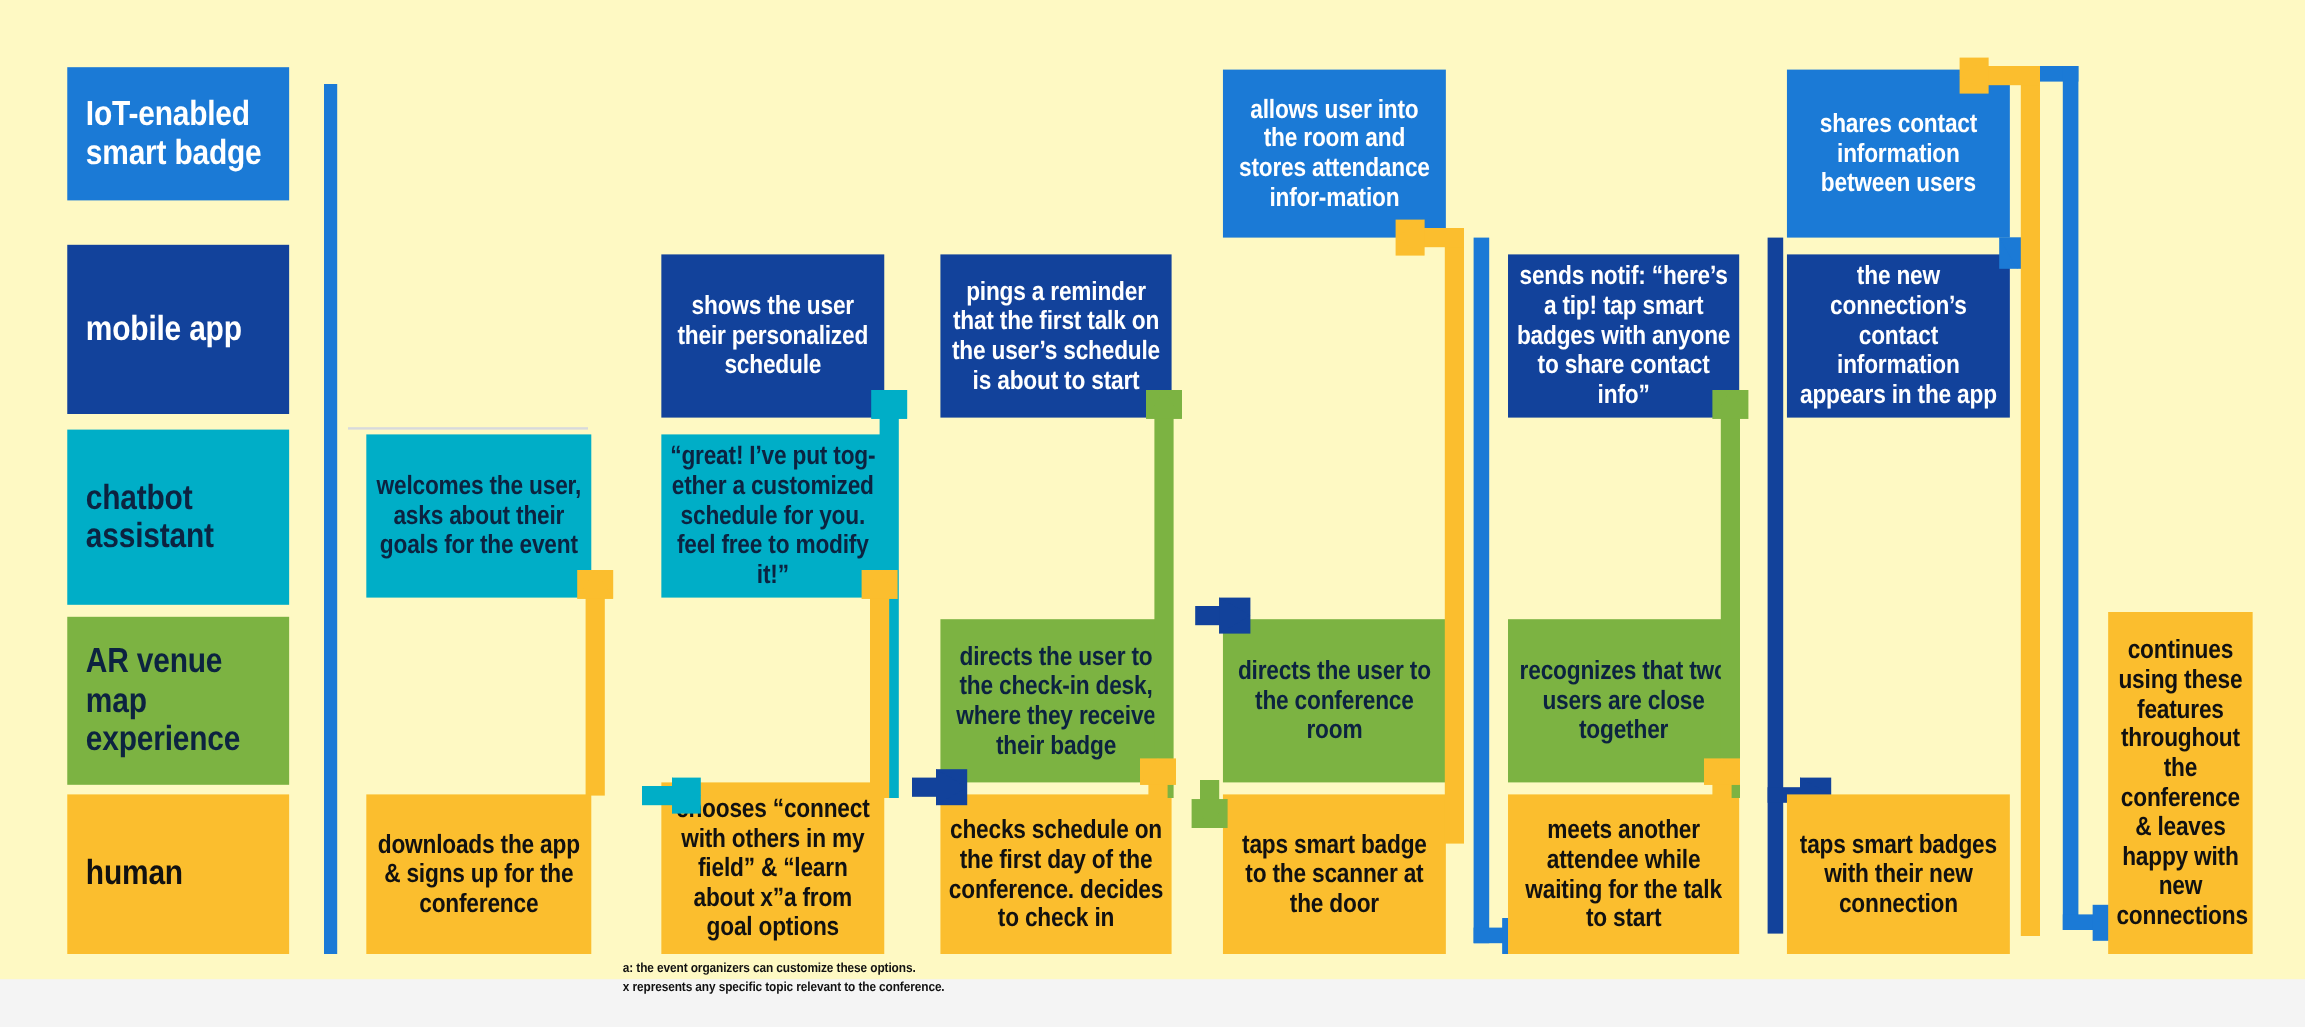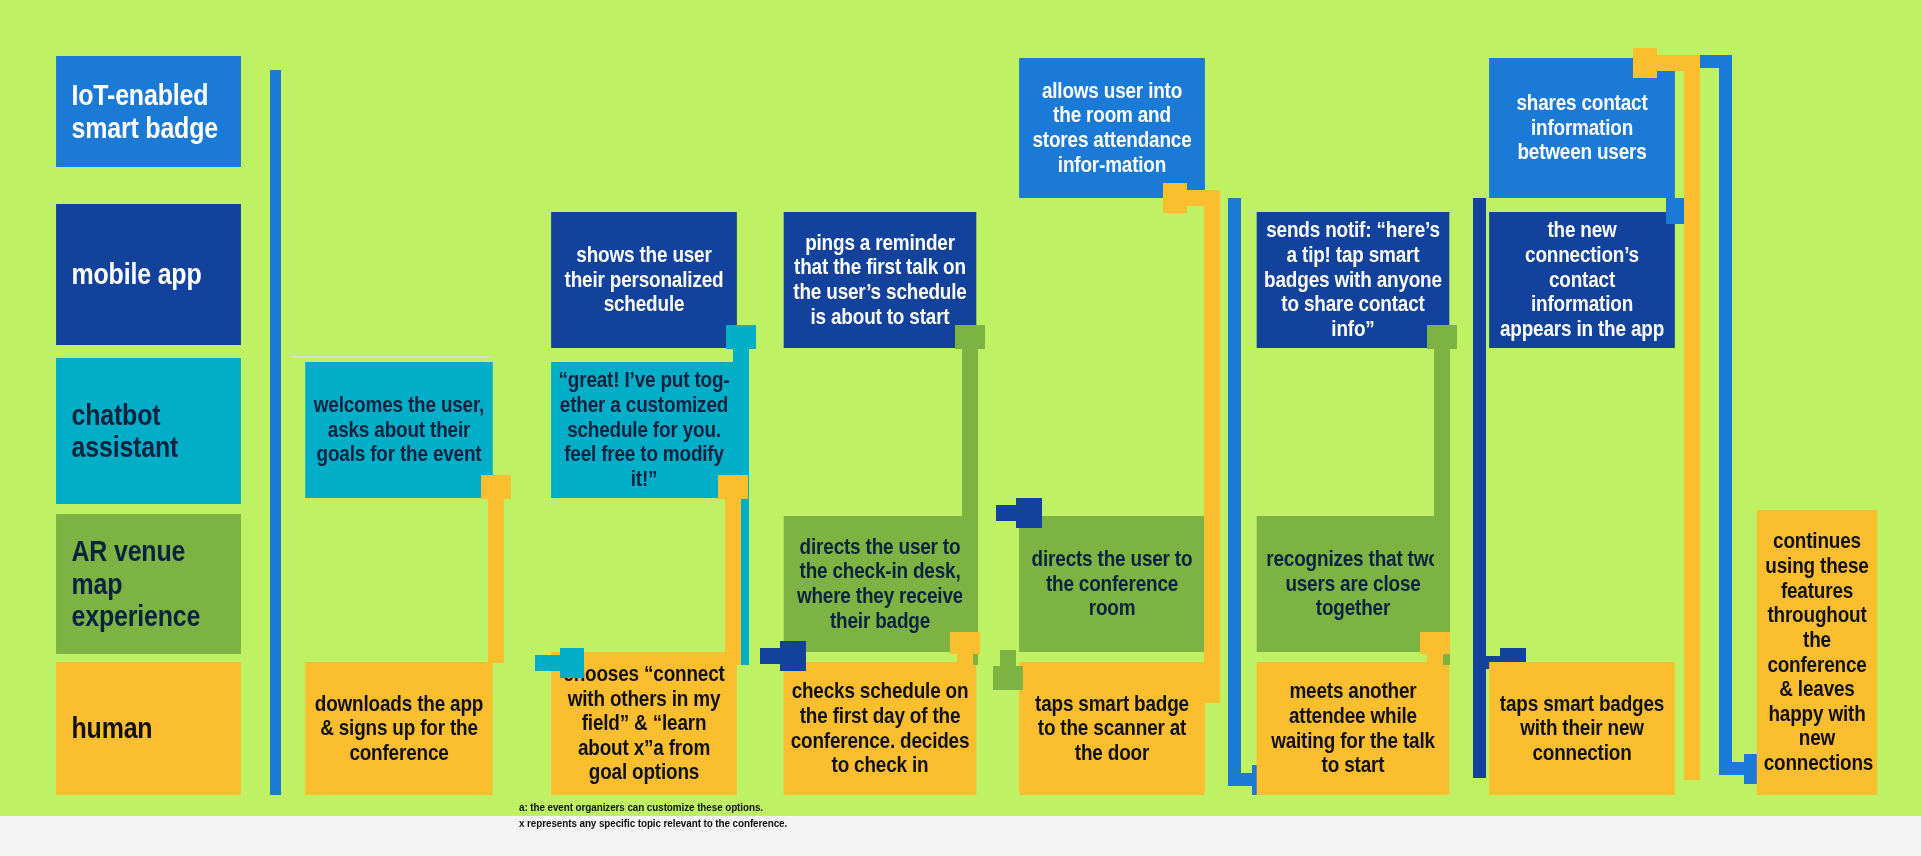--- a/index.html
+++ b/index.html
@@ -1,17 +1,17 @@
 <!DOCTYPE html>
 <html><head>
 <meta charset="utf-8">
 <style>
   html,body{margin:0;padding:0;background:#f4f4f4;}
   body{width:1921px;height:856px;font-family:"Liberation Sans",sans-serif;overflow:hidden;}
-  #stage{position:relative;width:1921px;height:816px;background:#bef264;}
+  #stage{position:relative;width:1921px;height:816px;background:#fef9c3;}
 
   .box{
     position:absolute;
     box-sizing:border-box;
     display:flex;
     align-items:center;
     justify-content:center;
     text-align:center;
     line-height:1.12;
     font-weight:bold;

